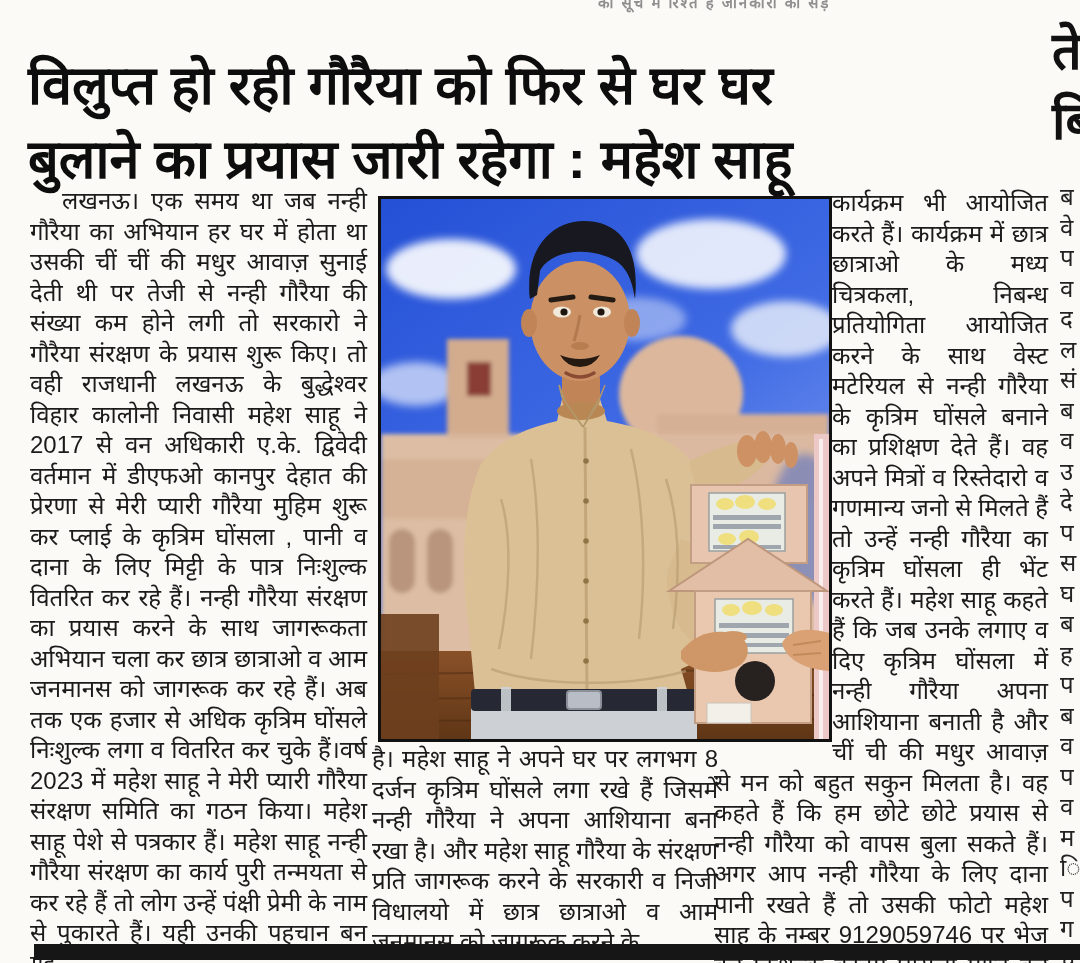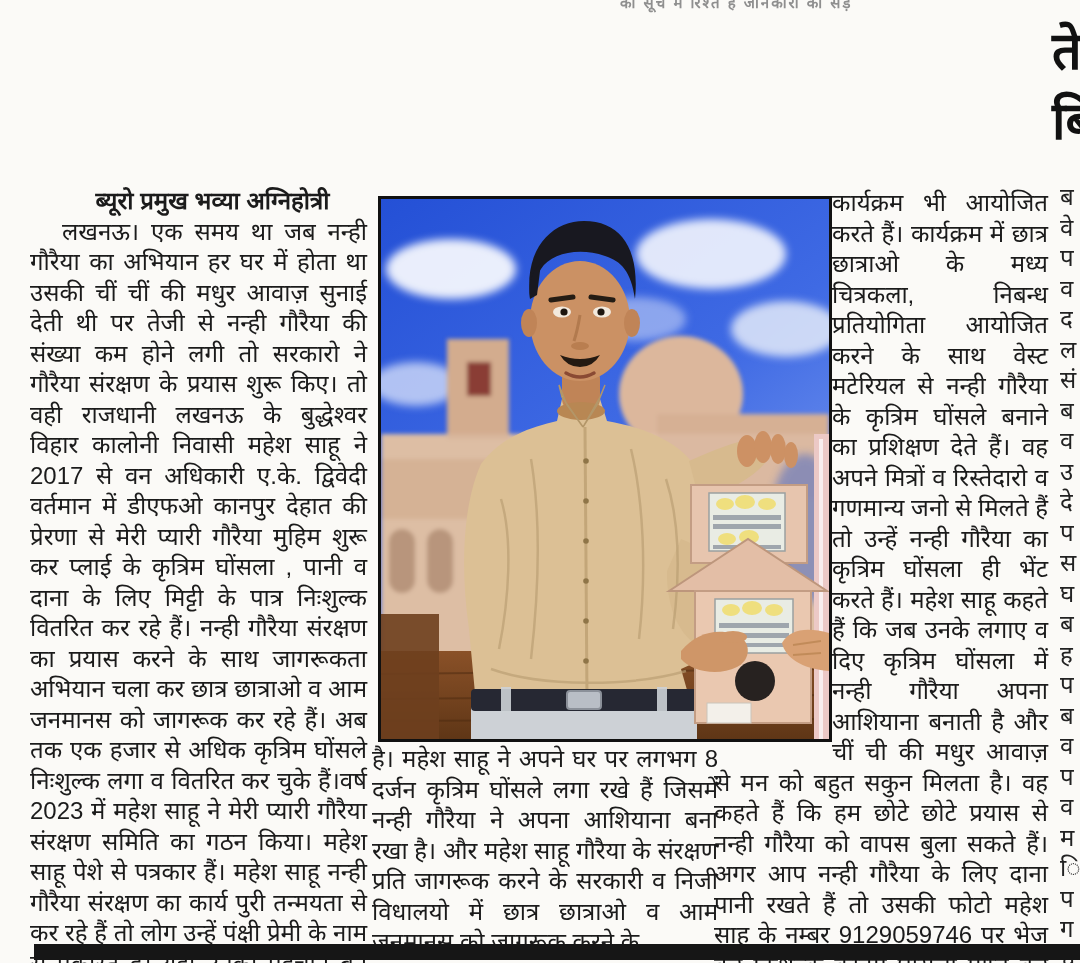--- a/index.html
+++ b/index.html
@@ -6,21 +6,21 @@
   .page{
     position:relative;
     width:1080px;height:963px;
     overflow:hidden;
     background:#fbfaf7;
     font-family:"Liberation Sans","DejaVu Sans",sans-serif;
     color:#1c1c1c;
   }
   
   .top-fragment{
-    position:absolute;left:620px;top:0;width:460px;height:13px;
+    position:absolute;left:598px;top:0;width:460px;height:13px;
     overflow:hidden;color:#8f8f8f;font-size:15px;font-weight:bold;
     letter-spacing:2px;
   }
   .top-fragment span{display:block;margin-top:-8px;white-space:nowrap;}
   .headline{
     position:absolute;left:28px;top:12px;width:1020px;
     font-size:54px;line-height:74px;font-weight:800;color:#0d0d0d;
     white-space:pre-line;letter-spacing:0px;
   }
   .col{
@@ -57,23 +57,24 @@
 </style>
 </head>
 <body>
 
 <div class="page">
 
   <div class="top-fragment">
     <span>की सूच में  रिश्ते हें  जानकारी की सड़े</span>
   </div>
 
+  <h1 class="headline">विलुप्त हो रही गौरैया को फिर से घर घर
+बुलाने का प्रयास जारी रहेगा : महेश साहू</h1>
 
   <div class="col col-1">
-    <div class="byline">ब्यूरो प्रमुख भव्या अग्निहोत्री</div>
     <div class="body-text">लखनऊ। एक समय था जब नन्ही गौरैया का अभियान हर घर में होता था उसकी चीं चीं की मधुर आवाज़ सुनाई देती थी पर तेजी से नन्ही गौरैया की संख्या कम होने लगी तो सरकारो ने गौरैया संरक्षण के प्रयास शुरू किए। तो वही राजधानी लखनऊ के बुद्धेश्वर विहार कालोनी निवासी महेश साहू ने 2017 से वन अधिकारी ए.के. द्विवेदी वर्तमान में डीएफओ कानपुर देहात की प्रेरणा से मेरी प्यारी गौरैया मुहिम शुरू कर प्लाई के कृत्रिम घोंसला , पानी व दाना के लिए मिट्टी के पात्र निःशुल्क वितरित कर रहे हैं। नन्ही गौरैया संरक्षण का प्रयास करने के साथ जागरूकता अभियान चला कर छात्र छात्राओ व आम जनमानस को जागरूक कर रहे हैं। अब तक एक हजार से अधिक कृत्रिम घोंसले निःशुल्क लगा व वितरित कर चुके हैं।वर्ष 2023 में महेश साहू ने मेरी प्यारी गौरैया संरक्षण समिति का गठन किया। महेश साहू पेशे से पत्रकार हैं। महेश साहू  नन्ही गौरैया संरक्षण का कार्य पुरी तन्मयता से कर रहे हैं तो लोग उन्हें पंक्षी प्रेमी के नाम से पुकारते हैं। यही उनकी पहचान बन गई</div>
   </div>
 
   <div class="photo-frame">
     <svg width="448" height="540" viewBox="0 0 448 540">
       <defs>
         <linearGradient id="sky" x1="0" y1="0" x2="0.6" y2="1">
           <stop offset="0" stop-color="#2450d6"></stop>
           <stop offset="0.55" stop-color="#3f6ae4"></stop>
           <stop offset="1" stop-color="#7e9ef0"></stop>

